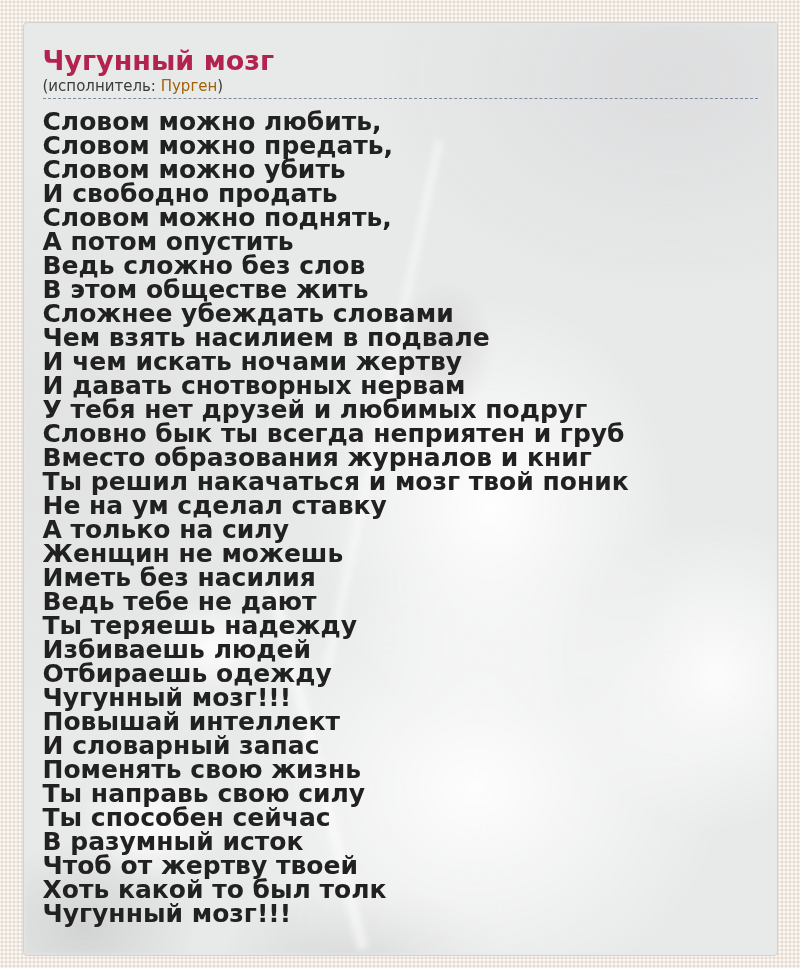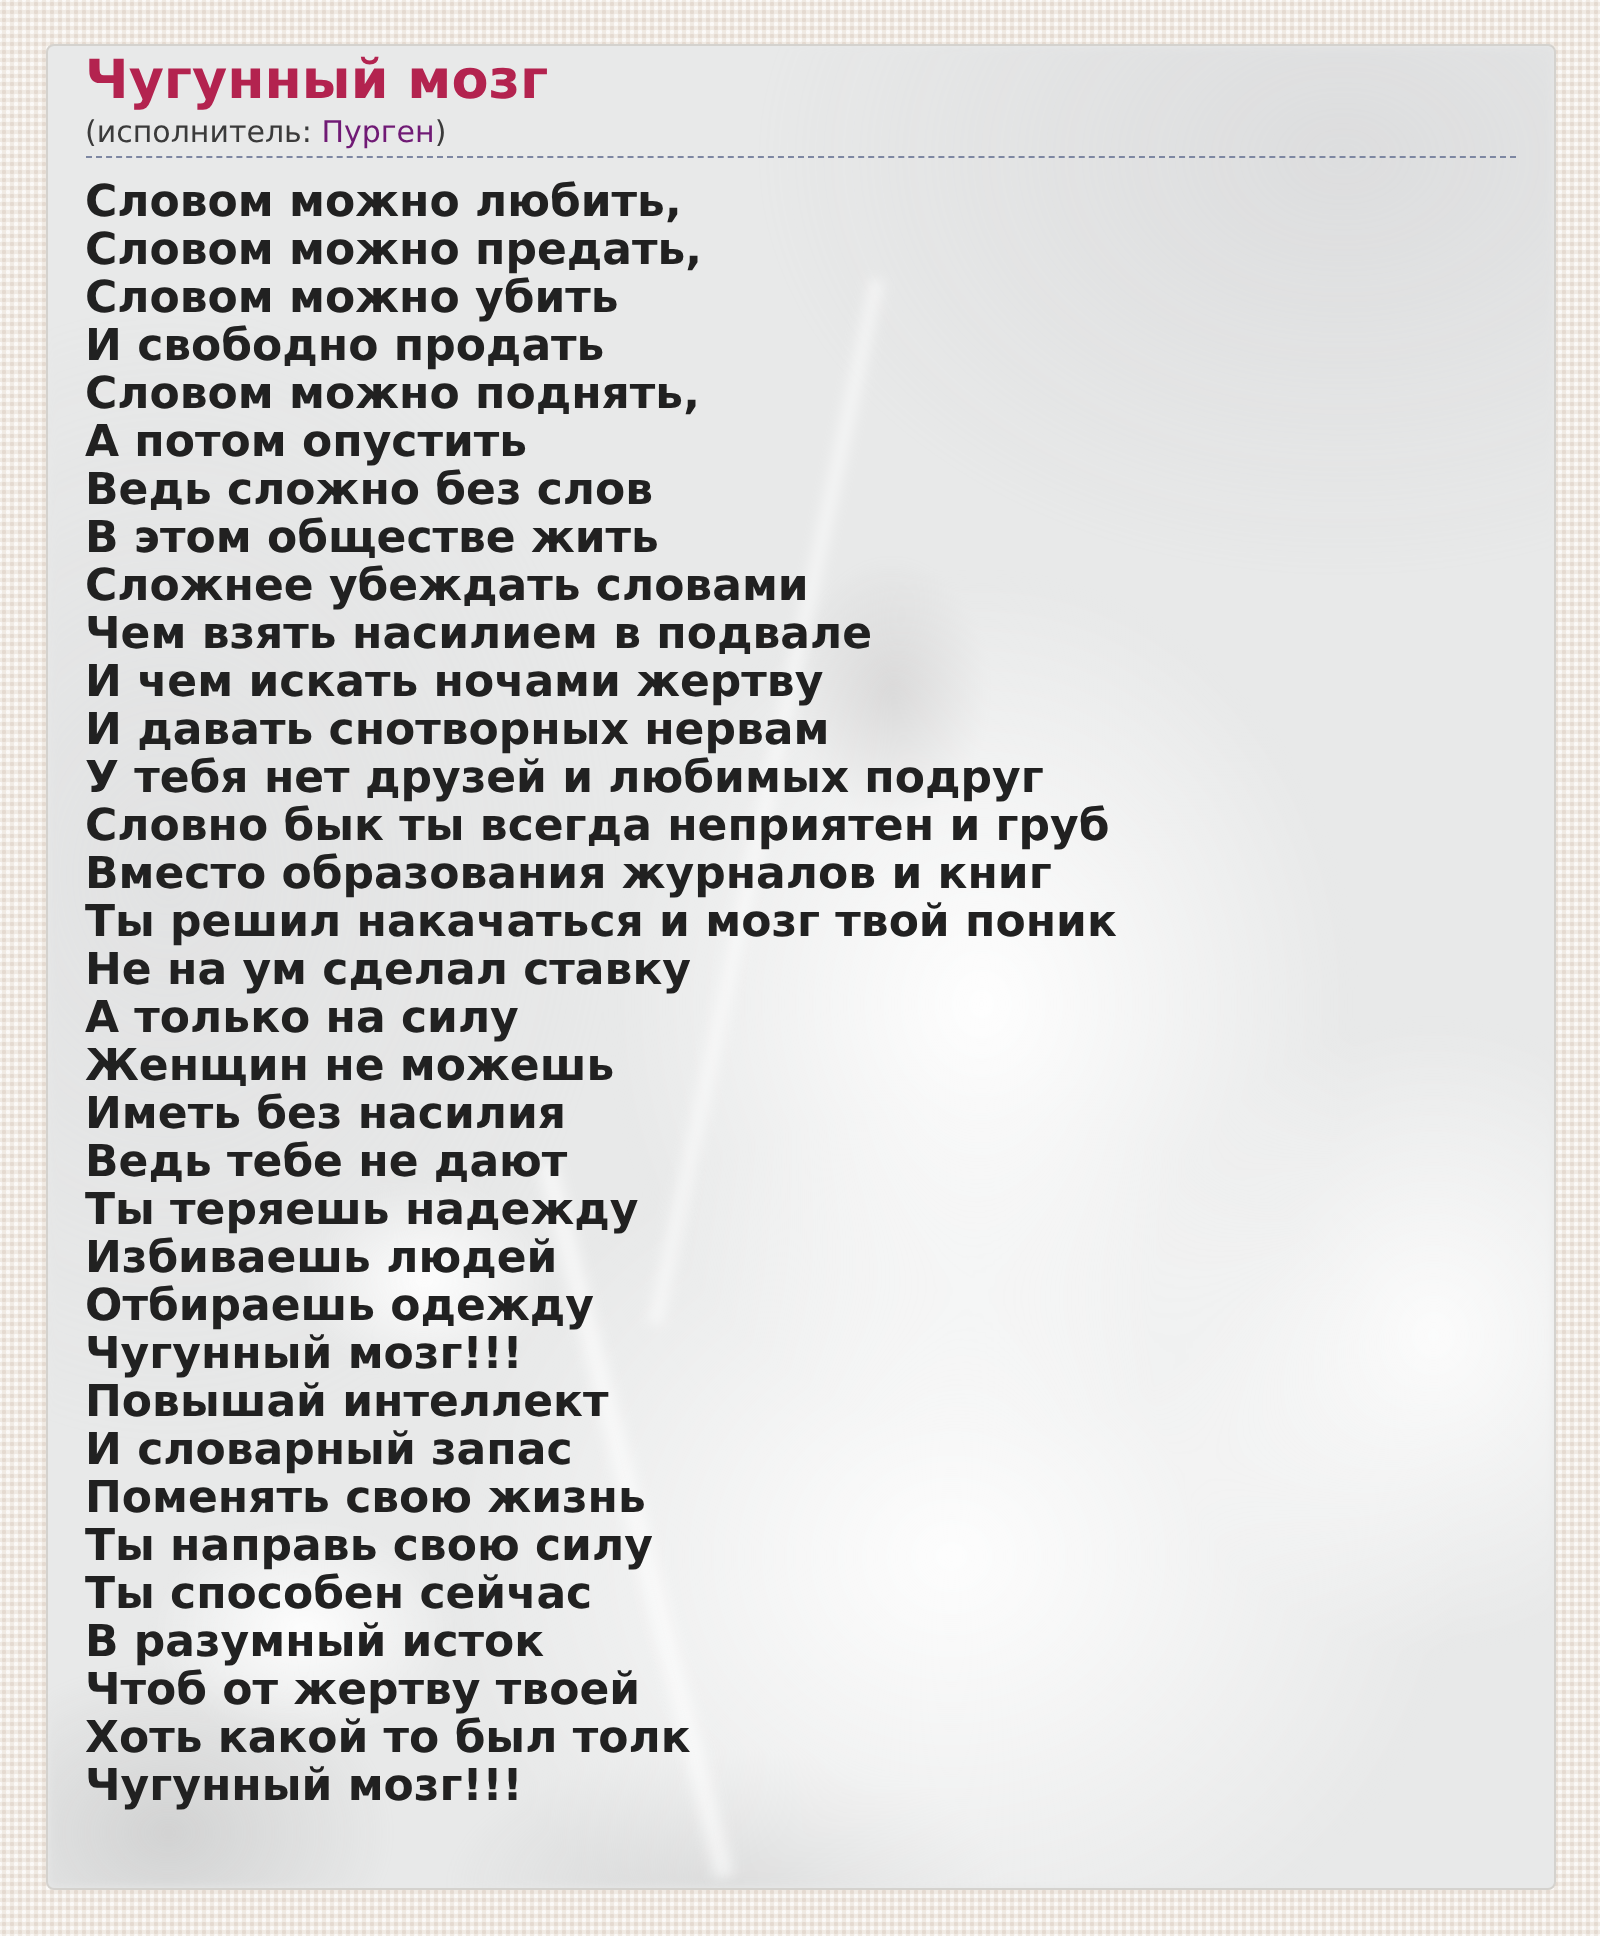--- a/index.html
+++ b/index.html
@@ -20,21 +20,21 @@
     overflow: hidden;
   }
   .card {
     position: relative;
     width: 755px;
     min-height: 923px;
     margin: 22px auto 0;
     background: #e8e9e9;
     border: 1px solid #d4d2ce;
     border-radius: 4px;
-    padding: 3px 19px 29px 19px;
+    padding: 23px 19px 29px 19px;
     overflow: hidden;
   }
   
   .photo-bg {
     position: absolute;
     inset: 0;
     pointer-events: none;
     filter: blur(2px);
     background-image:
       radial-gradient(420px 300px at 86% 6%,  rgba(198,198,201,0.32), rgba(198,198,201,0) 70%),
@@ -69,27 +69,27 @@
     font-weight: bold;
     color: #b3234f;
   }
   .artist-line {
     font-size: 15px;
     line-height: 20px;
     color: #3b3b3b;
     padding-bottom: 2px;
   }
   .artist-link {
-    color: #701a75;
+    color: #a16207;
     text-decoration: none;
     cursor: pointer;
   }
   .lyrics {
     margin-top: 11px;
-    font-size: 22px;
+    font-size: 25px;
     line-height: 24px;
     font-weight: bold;
     color: #212121;
   }
   .lyric-line { white-space: pre; }
 </style>
 </head>
 <body>
 
 <div class="card">

